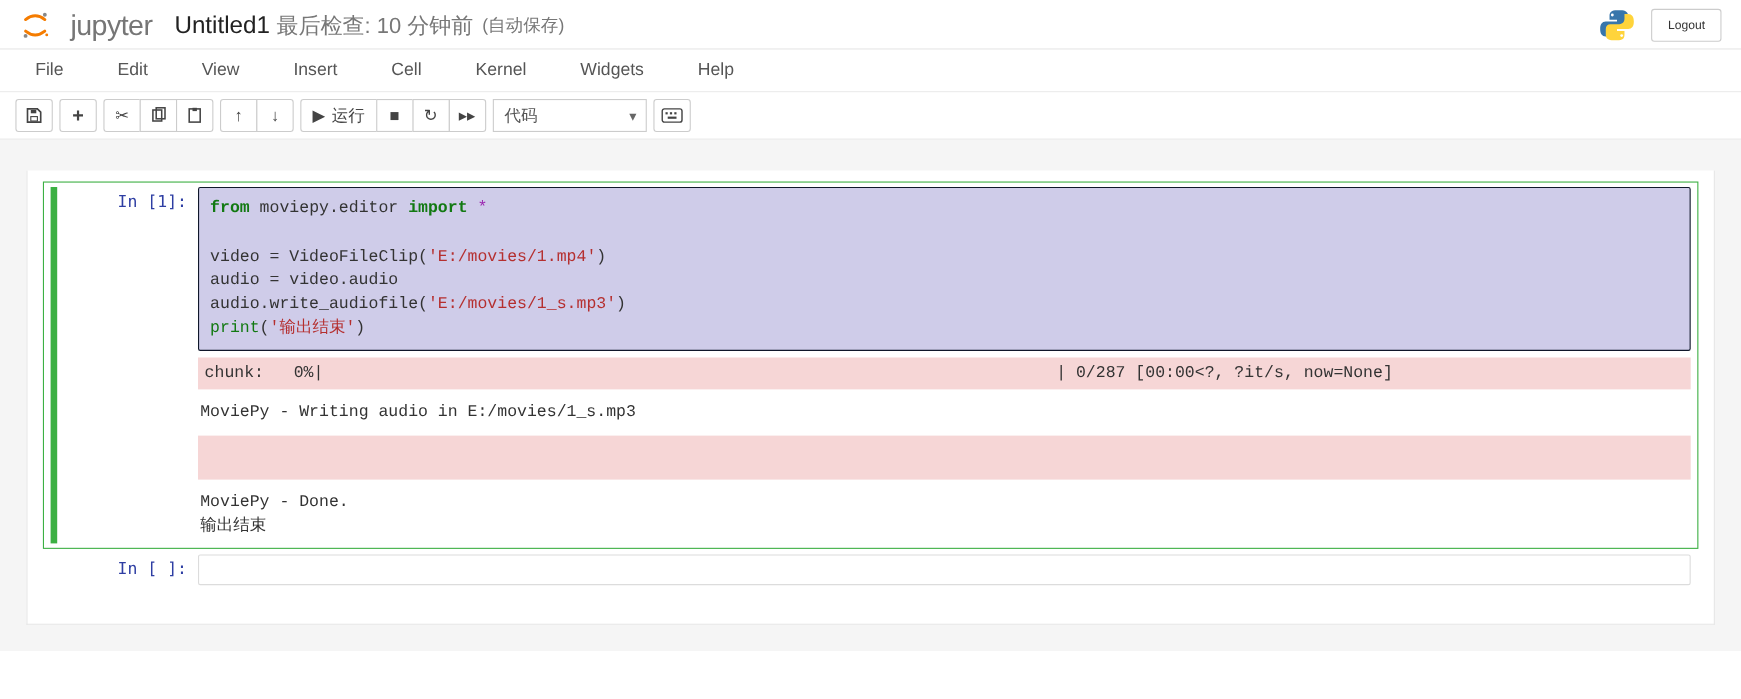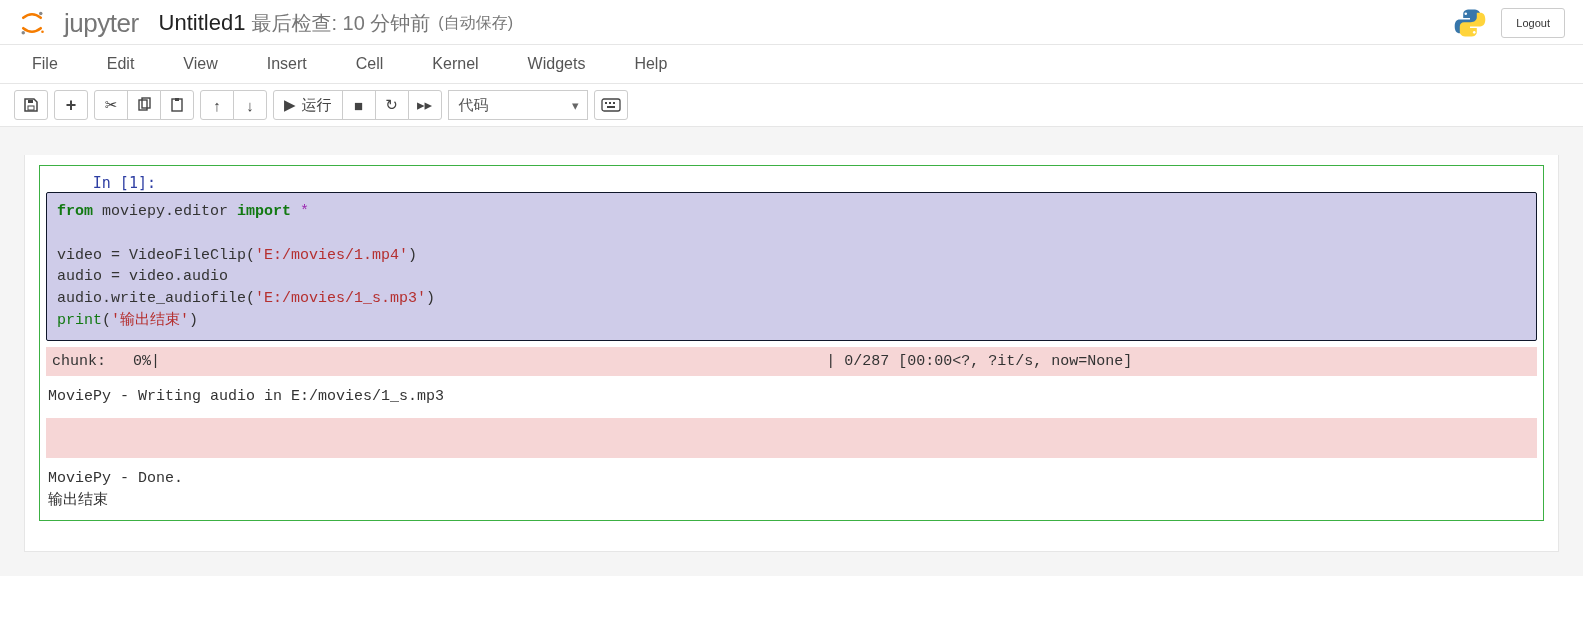--- a/index.html
+++ b/index.html
@@ -34,21 +34,21 @@
   .btn-group .tbtn { border-radius:0; margin-left:-1px; }
   .btn-group .tbtn:first-child { border-top-left-radius:3px; border-bottom-left-radius:3px; margin-left:0;}
   .btn-group .tbtn:last-child { border-top-right-radius:3px; border-bottom-right-radius:3px; }
   .tbtn.wide { padding:0 10px; gap:6px; }
   .tselect { border:1px solid #ccc; height:30px; min-width:140px; background:#fff; position:relative; font-size:15px; color:#555; display:flex; align-items:center; padding:0 24px 0 10px; }
   .tselect::after { content:"▾"; position:absolute; right:8px; font-size:13px; color:#666;}
 
   
   #page { background:#f5f5f5; padding:28px 10px 24px 10px; }
   #notebook { background:#fff; margin:0 14px; border:1px solid #e6e6e6; border-top:none; padding:10px 14px 30px 14px;}
-  .cell { display:flex; margin-top:0; border:1px solid transparent; padding:4px 6px;flex-direction:column; }
+  .cell { display:flex; margin-top:0; border:1px solid transparent; padding:4px 6px; }
   .cell.selected { border:1px solid #3cb043; }
   .cell.selected .gutter { background:#3cb043; }
   .gutter { width:6px; margin-right:8px; align-self:stretch; }
   .prompt-col { width:120px; text-align:right; padding:4px 10px 0 0; font-family: "Menlo","Consolas",monospace; font-size:15px; color:#2e3ea3; white-space:nowrap;}
   .body-col { flex:1; min-width:0; }
 
   .code-input { background:#cfcce9; border:1px solid #0f172a; border-radius:2px; padding:8px 10px; font-family: "Menlo","Consolas","Courier New",monospace; font-size:15px; line-height:1.45; white-space:pre; overflow:auto; }
   .tok-key { color:#127912; font-weight:bold; }
   .tok-imp { color:#127912; font-weight:bold; }
   .tok-star { color:#9c27b0; }
@@ -185,15 +185,22 @@
 </span><span class="tok-print">print</span><span>(</span><span class="tok-str">'输出结束'</span><span>)</span></div>
             <div class="output">
               <div class="out-err">chunk:   0%|                                                                          | 0/287 [00:00&lt;?, ?it/s, now=None]</div>
               <div class="out-txt">MoviePy - Writing audio in E:/movies/1_s.mp3</div>
               <div class="out-bar"></div>
               <div class="out-txt">MoviePy - Done.
 输出结束</div>
             </div>
           </div>
         </div>
+        <div class="cell">
+          <div class="gutter"></div>
+          <div class="prompt-col">In [ ]:</div>
+          <div class="body-col">
+            <div class="empty-input"></div>
+          </div>
+        </div>
       </div>
   </div>
 </div>
 
 </body></html>

